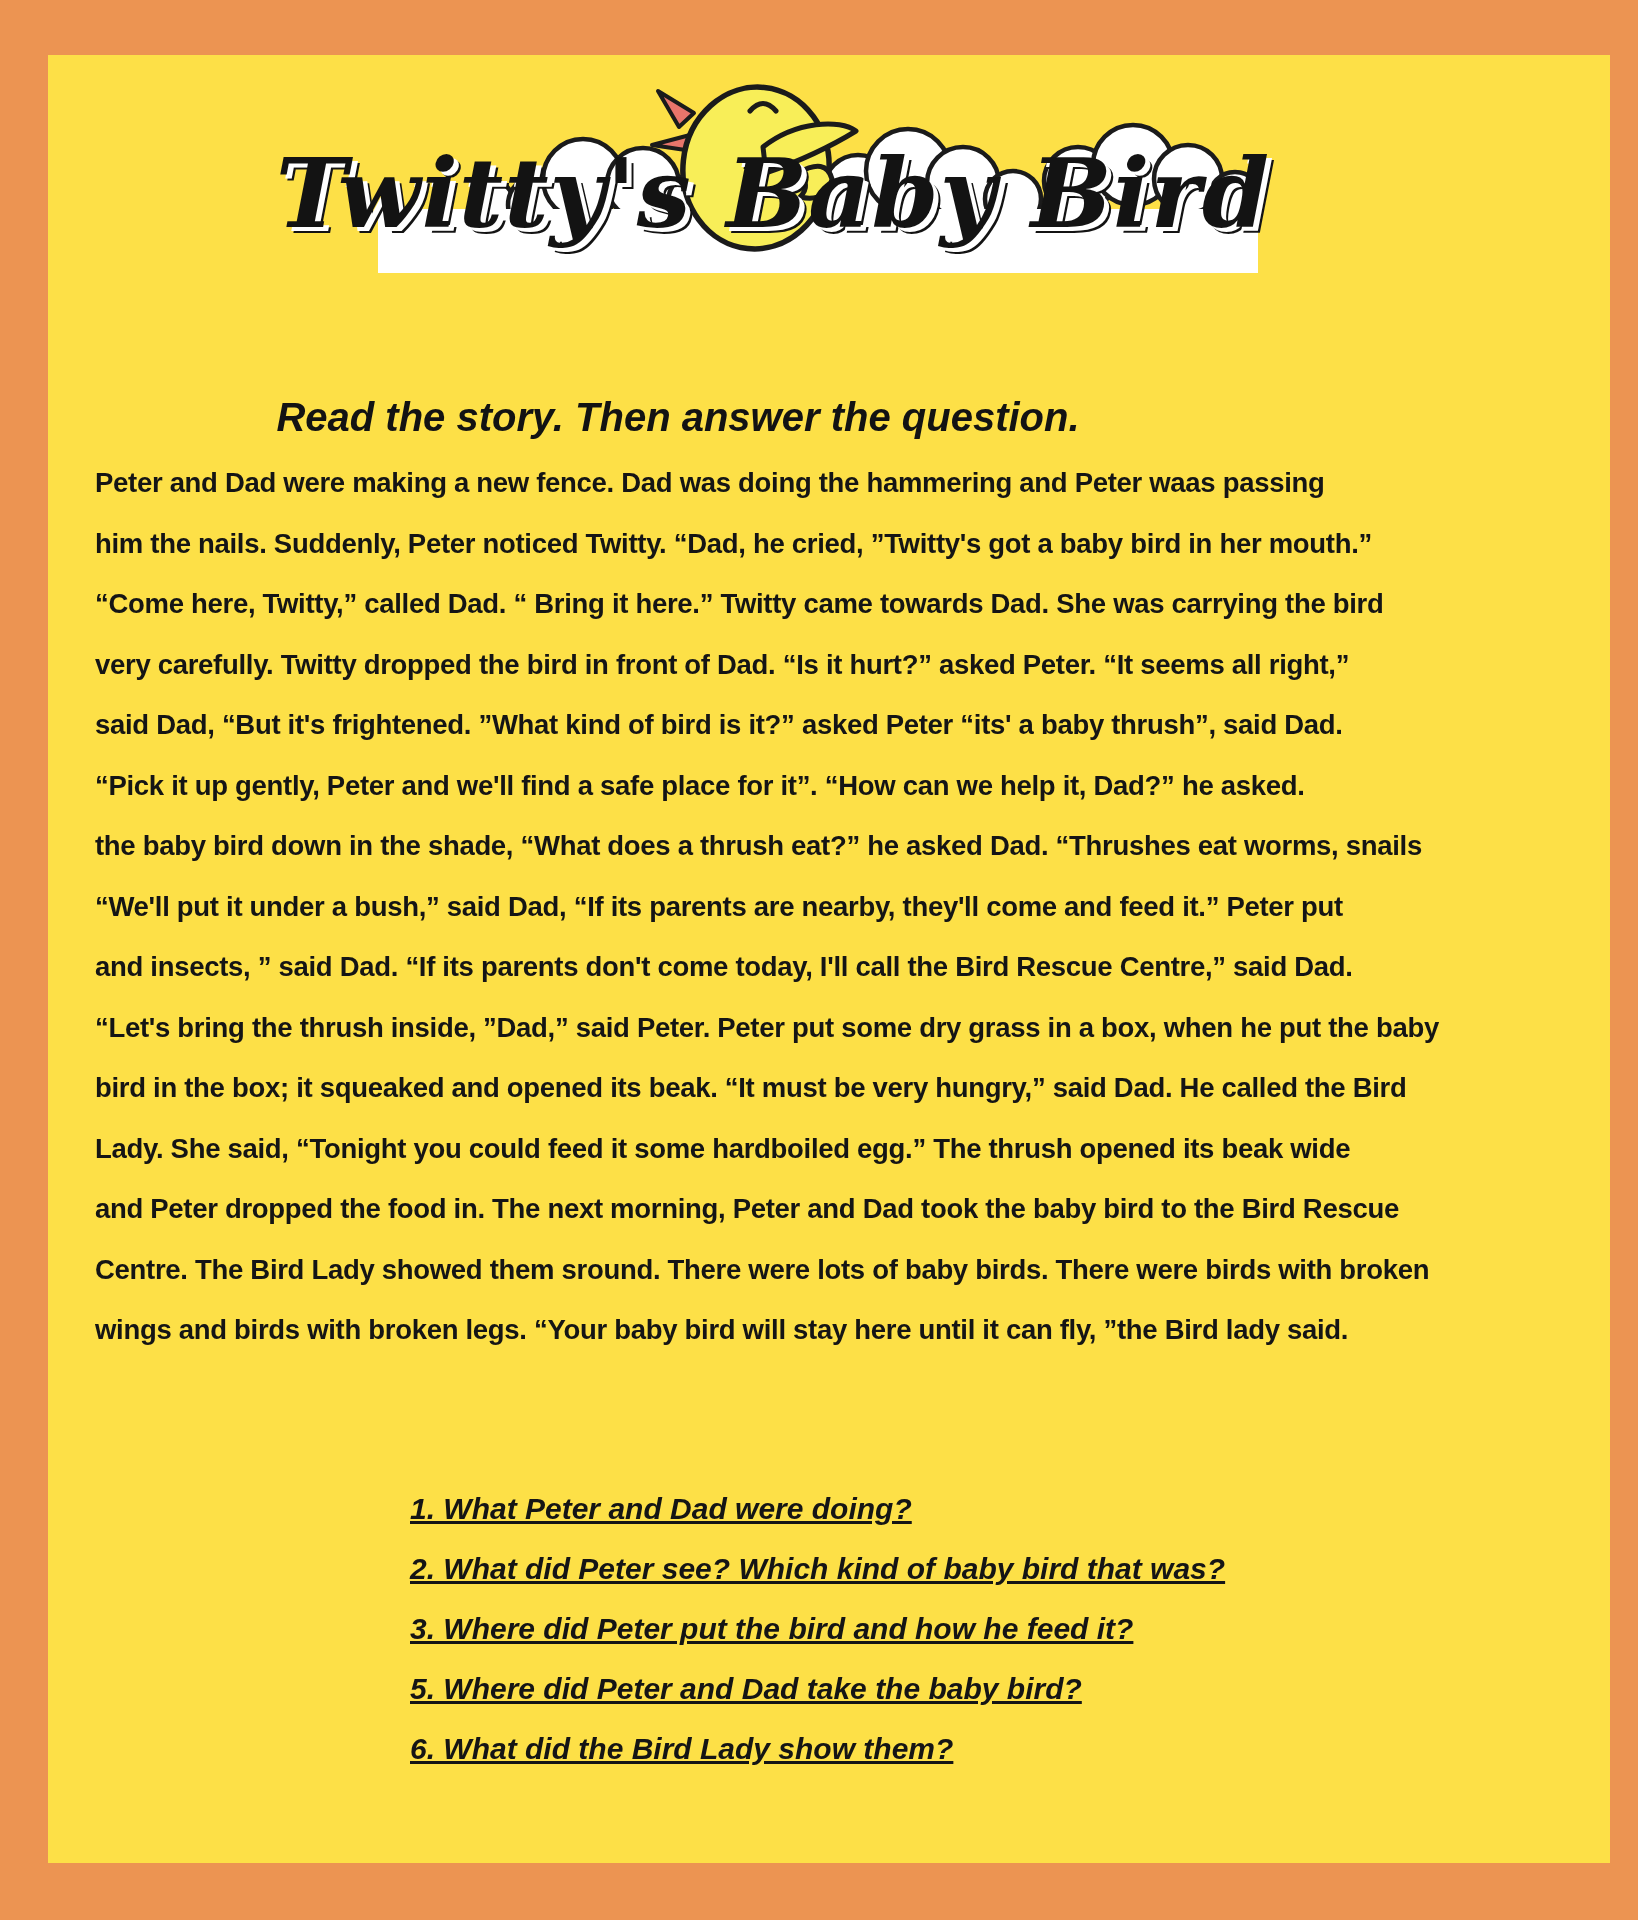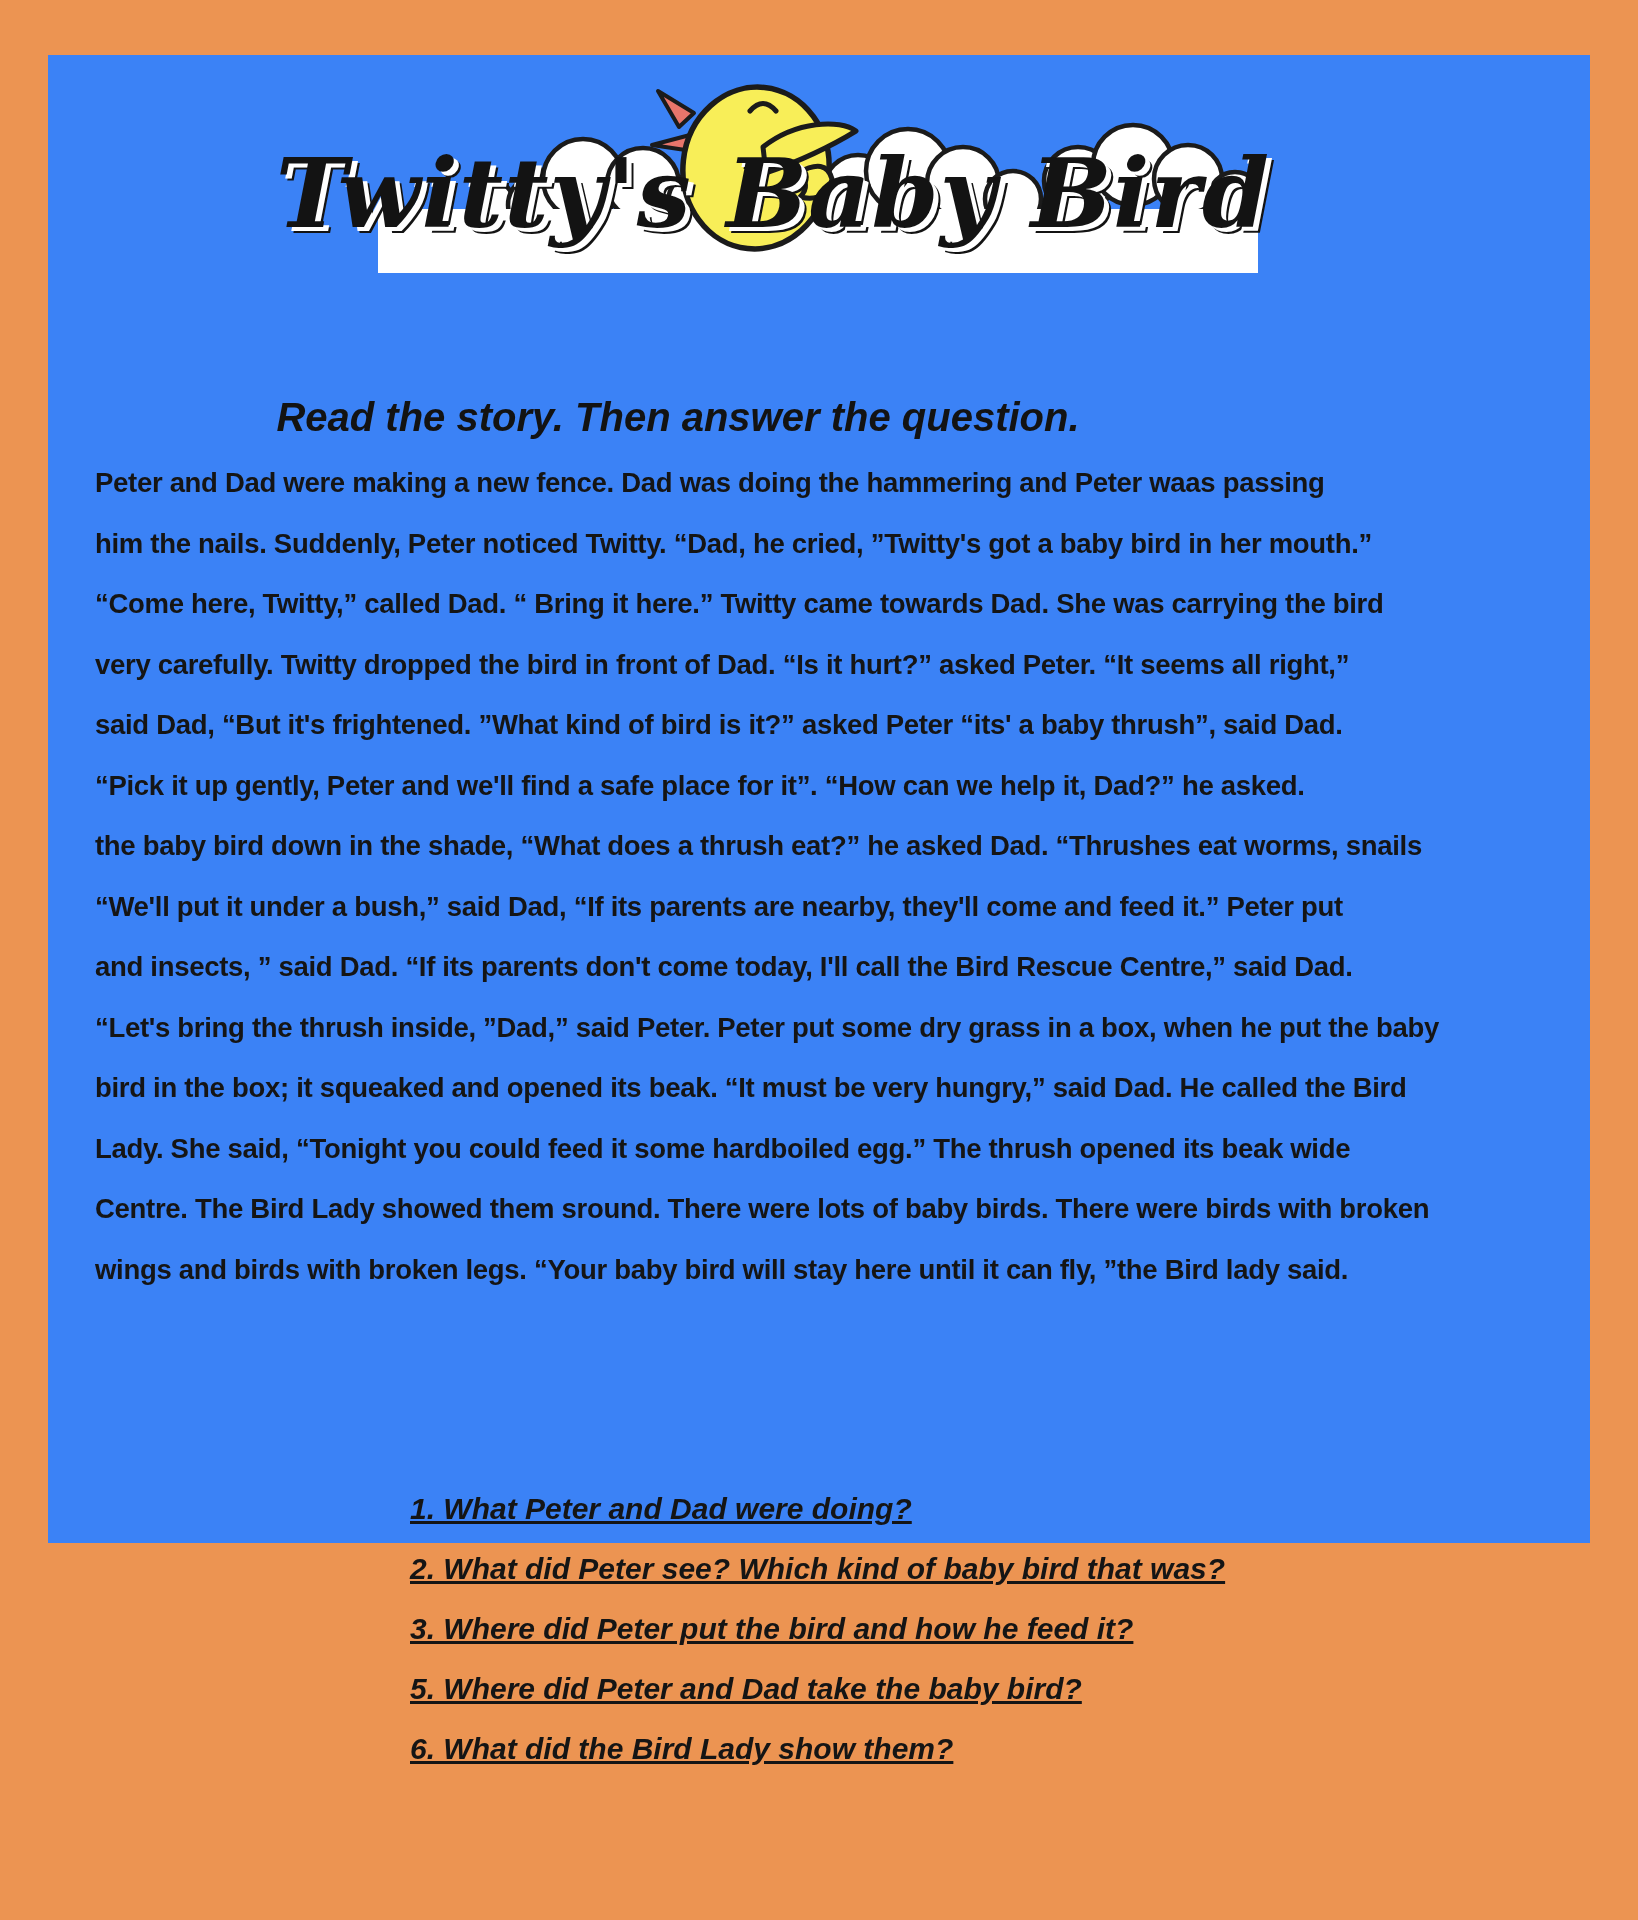--- a/index.html
+++ b/index.html
@@ -4,22 +4,23 @@
 <style>
   html,body { margin:0; padding:0; }
   body {
     width:1638px; height:1920px; position:relative;
     background:#EC9452;
     font-family:"Liberation Sans", sans-serif;
     overflow:hidden;
   }
   .sheet {
     position:absolute; left:48px; top:55px;
-    width:1542px; height:1488px;
-    background:#3b82f6;
+    width:1542px; height:1808px;
+    background:#fde047;
+    padding-left:20px;
   }
   .illustration {
     position:absolute; left:330px; top:28px;
     width:880px; height:190px; z-index:1;
   }
   .page-title {
     position:absolute; left:0; top:86px; width:1450px;
     text-align:center; z-index:3;
     font-family:"DejaVu Serif", serif;
     font-style:italic; font-weight:bold;
@@ -97,20 +98,21 @@
     <div class="story-line">“Come here, Twitty,” called Dad. “ Bring it here.” Twitty came towards Dad. She was carrying the bird</div>
     <div class="story-line">very carefully. Twitty dropped the bird in front of Dad. “Is it hurt?” asked Peter. “It seems all right,”</div>
     <div class="story-line">said Dad, “But it's frightened. ”What kind of bird is it?” asked Peter “its' a baby thrush”, said Dad.</div>
     <div class="story-line">“Pick it up gently, Peter and we'll find a safe place for it”. “How can we help it, Dad?” he asked.</div>
     <div class="story-line">the baby bird down in the shade, “What does a thrush eat?” he asked Dad. “Thrushes eat worms, snails</div>
     <div class="story-line">“We'll put it under a bush,” said Dad, “If its parents are nearby, they'll come and feed it.” Peter put</div>
     <div class="story-line">and insects, ” said Dad. “If its parents don't come today, I'll call the Bird Rescue Centre,” said Dad.</div>
     <div class="story-line">“Let's bring the thrush inside, ”Dad,” said Peter. Peter put some dry grass in a box, when he put the baby</div>
     <div class="story-line">bird in the box; it squeaked and opened its beak. “It must be very hungry,” said Dad. He called the Bird</div>
     <div class="story-line">Lady. She said, “Tonight you could feed it some hardboiled egg.” The thrush opened its beak wide</div>
+    <div class="story-line">and Peter dropped the food in. The next morning, Peter and Dad took the baby bird to the Bird Rescue</div>
     <div class="story-line">Centre. The Bird Lady showed them sround. There were lots of baby birds. There were birds with broken</div>
     <div class="story-line">wings and birds with broken legs. “Your baby bird will stay here until it can fly, ”the Bird lady said.</div>
   </div>
 
 
   <div class="questions">
     <div class="question-item">1. What Peter and Dad were doing?</div>
     <div class="question-item">2. What did Peter see? Which kind of baby bird that was?</div>
     <div class="question-item">3. Where did Peter put the bird and how he feed it?</div>
     <div class="question-item">5. Where did Peter and Dad take the baby bird?</div>

